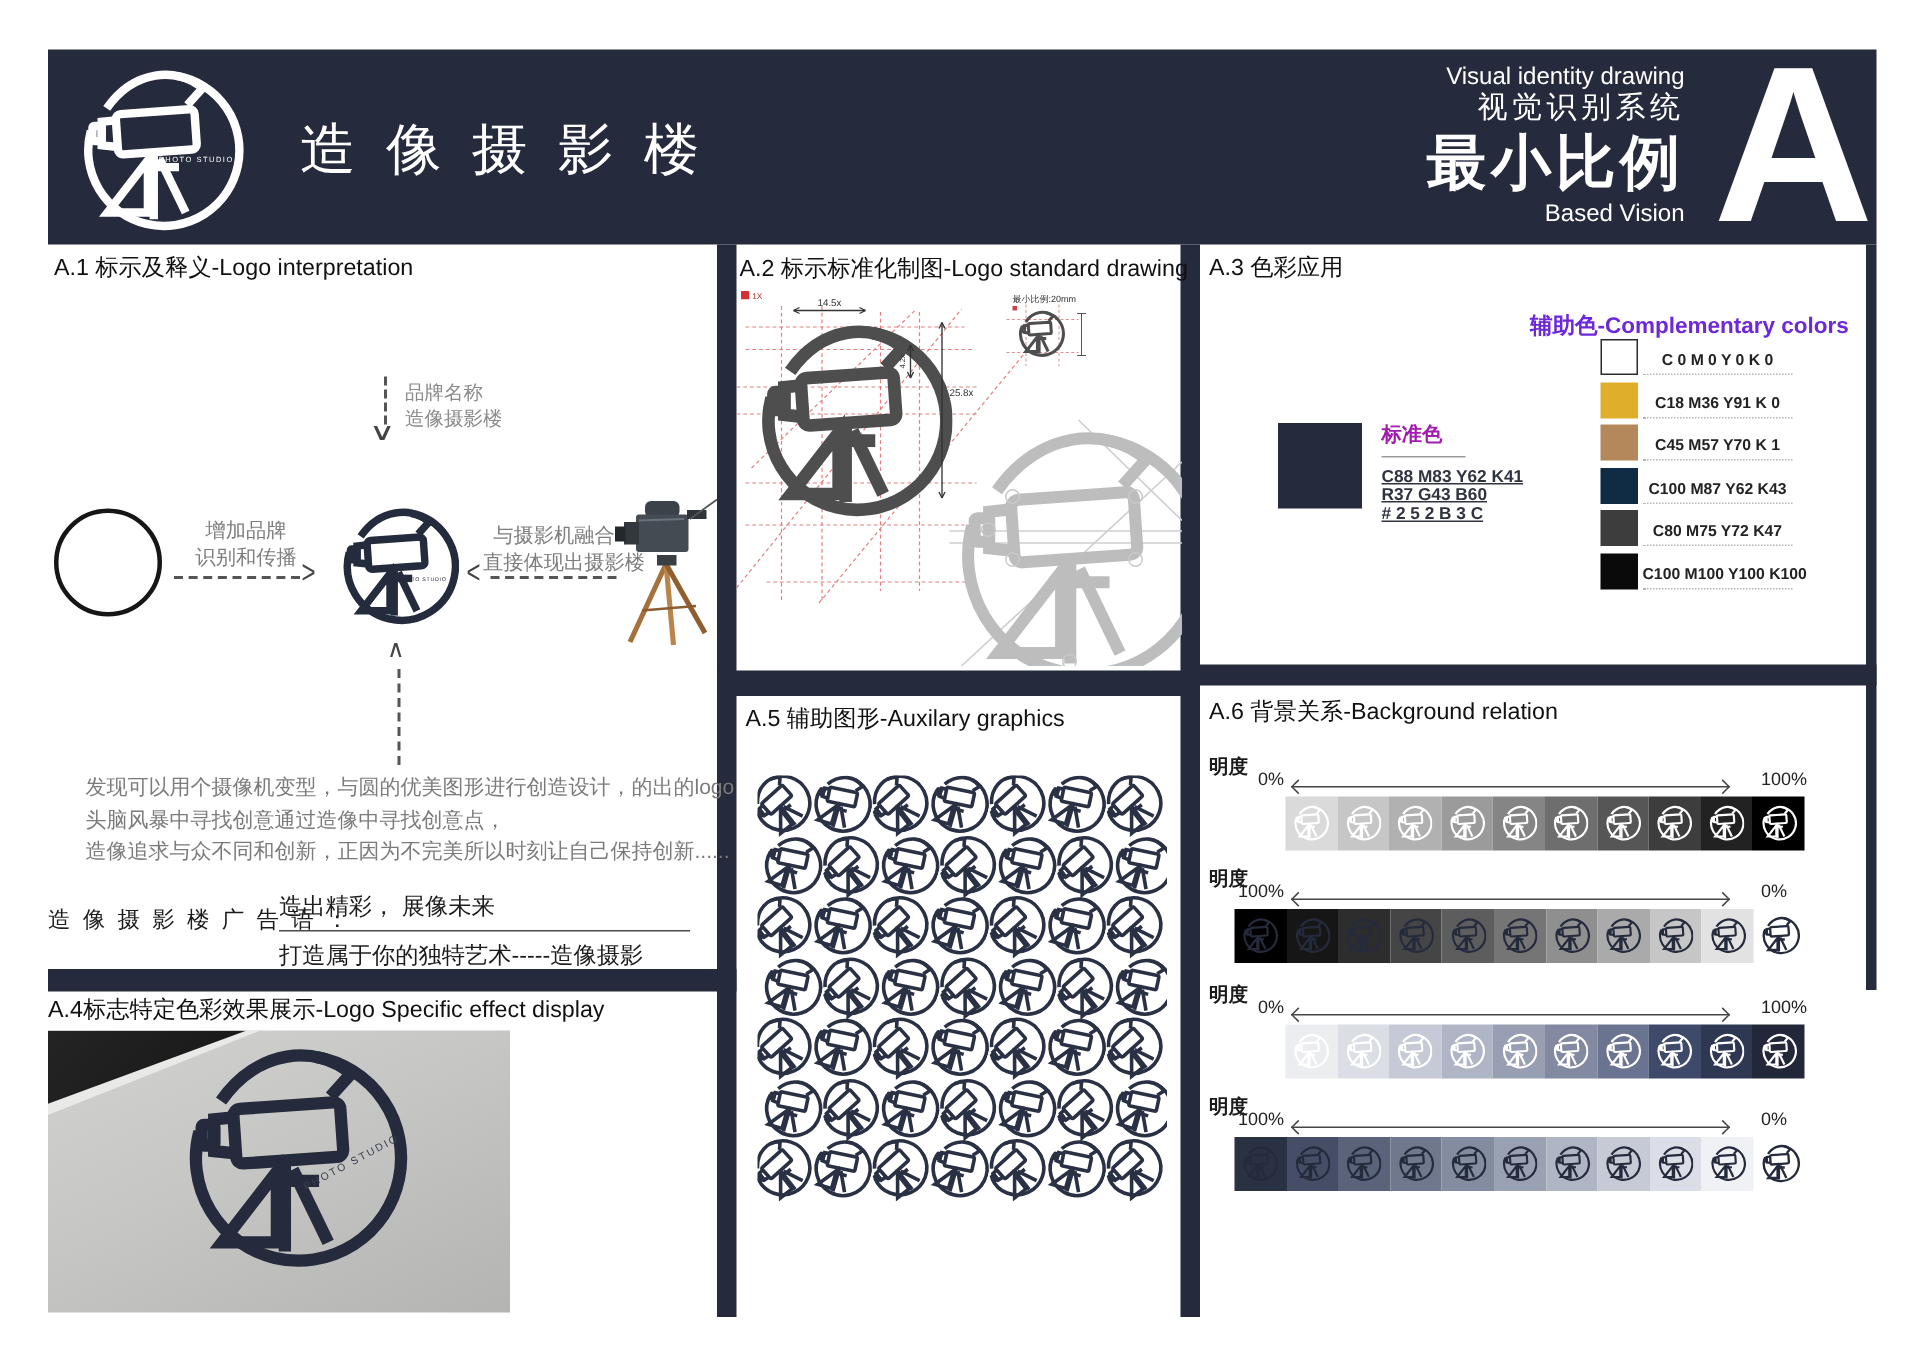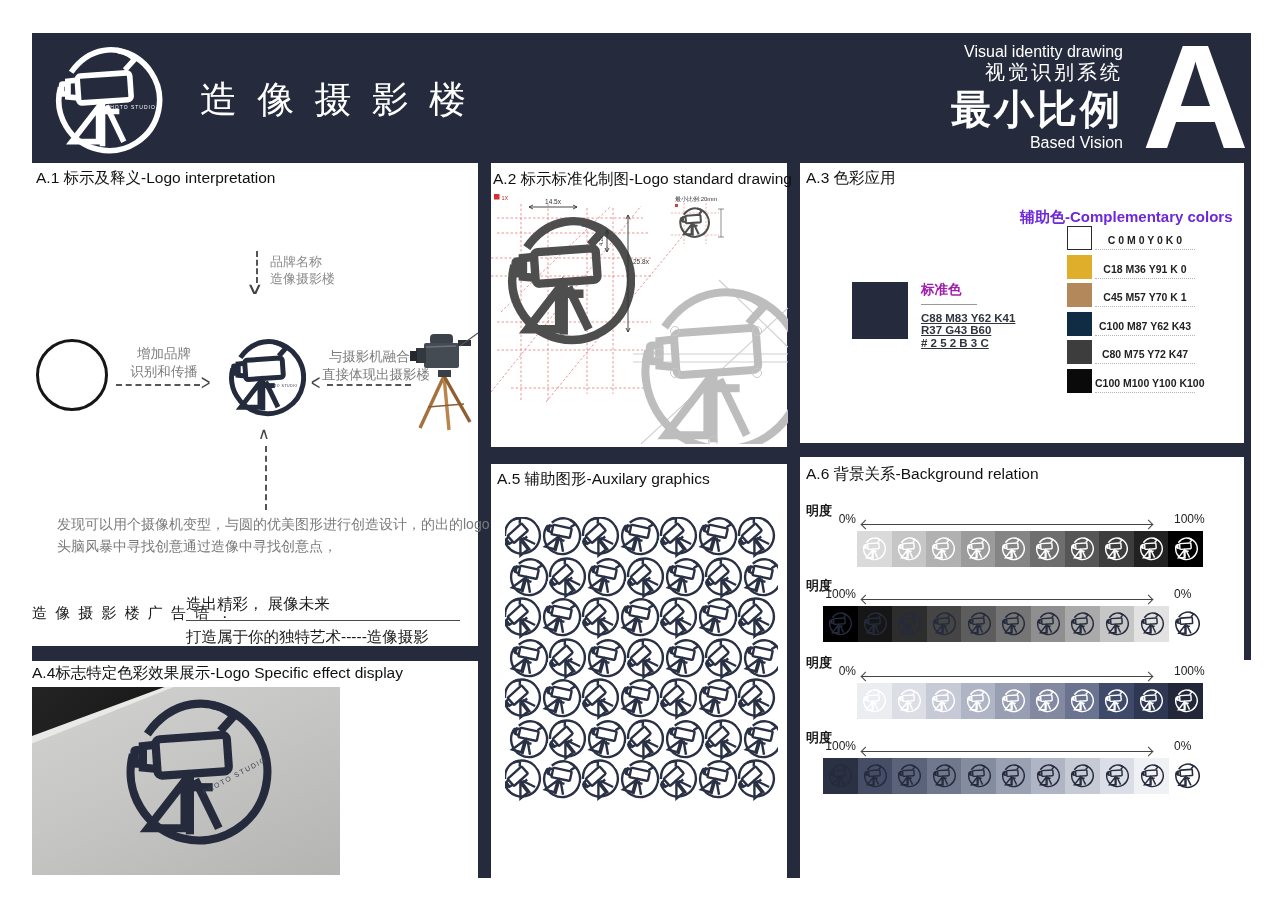--- a/index.html
+++ b/index.html
@@ -201,20 +201,21 @@
       <rect x="50" y="12" width="13" height="6" fill="#2F343A"></rect>
       <line x1="52" y1="18" x2="70" y2="5" stroke="#555" stroke-width="1.2"></line>
       <line x1="18" y1="19" x2="48" y2="18" stroke="#6a727c" stroke-width="1.5"></line>
     </svg>
   </div>
   <div class="chev" id="chev-up">∧</div>
   <div class="dash-v" id="dash-v2"></div>
   <div class="a1-para">
     <div>发现可以用个摄像机变型，与圆的优美图形进行创造设计，的出的logo</div>
     <div>头脑风暴中寻找创意通过造像中寻找创意点，</div>
+    <div>造像追求与众不同和创新，正因为不完美所以时刻让自己保持创新......</div>
   </div>
   <div class="slogan-label">造 像 摄 影 楼 广 告 语 ：</div>
   <div class="slogan-lines">
     <span class="slogan-l1">造出精彩， 展像未来</span>
     <span class="slogan-l2">打造属于你的独特艺术-----造像摄影</span>
   </div>
 
   <div class="a4-img">
     <div class="fold-light"></div>
     <div class="fold-black"></div>

